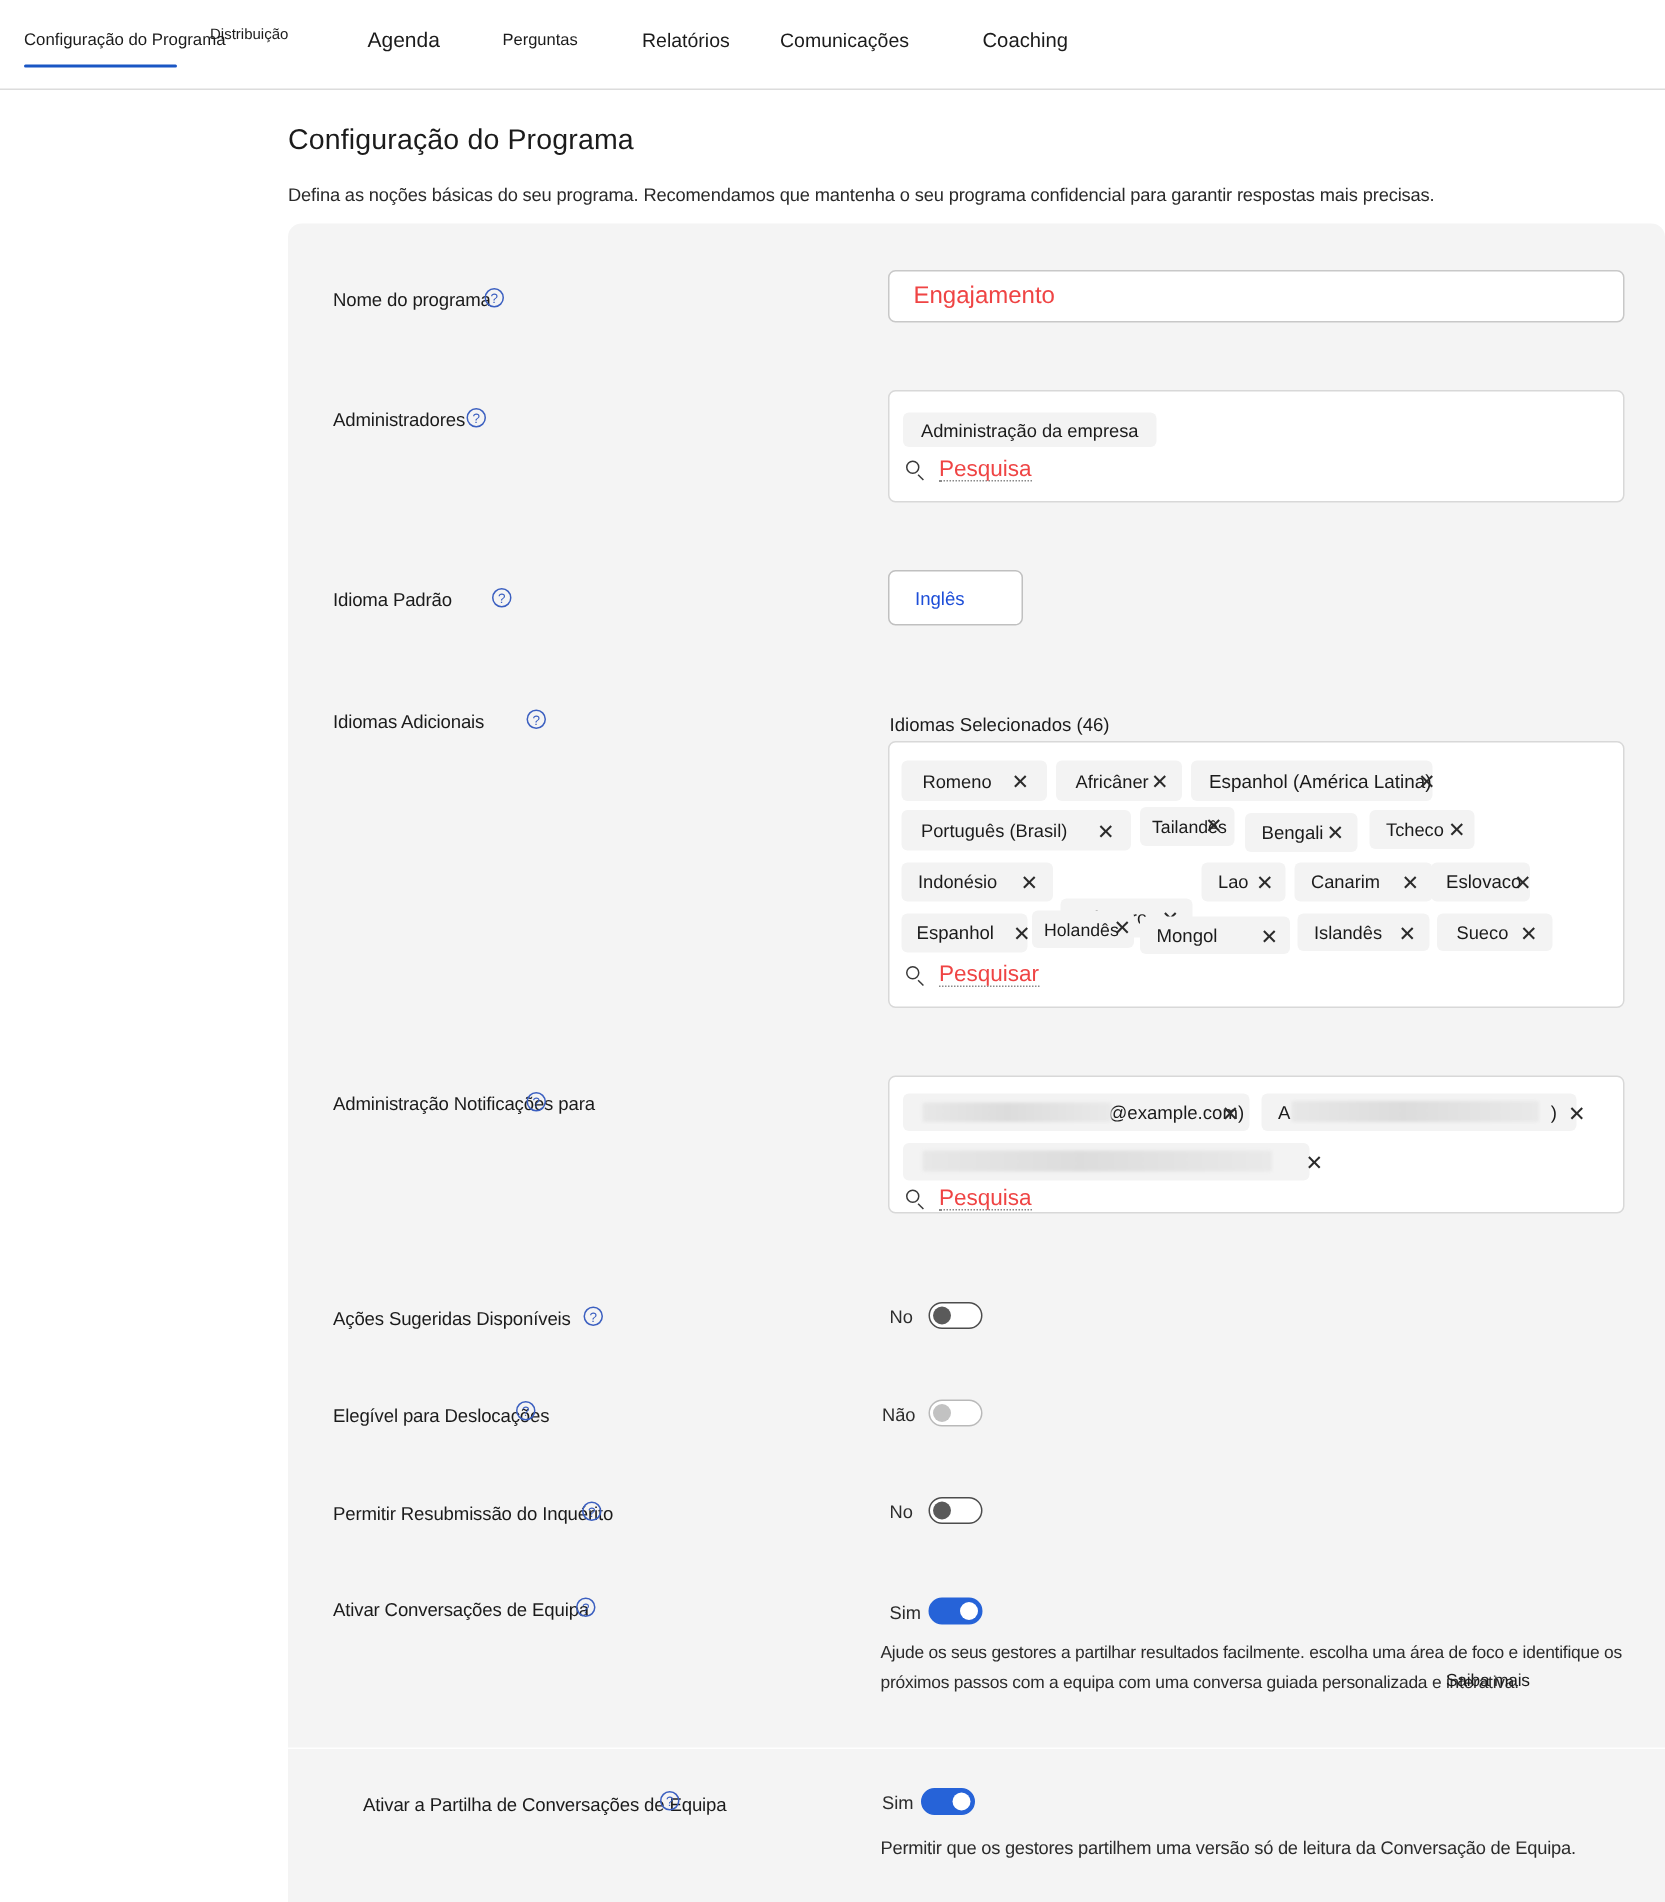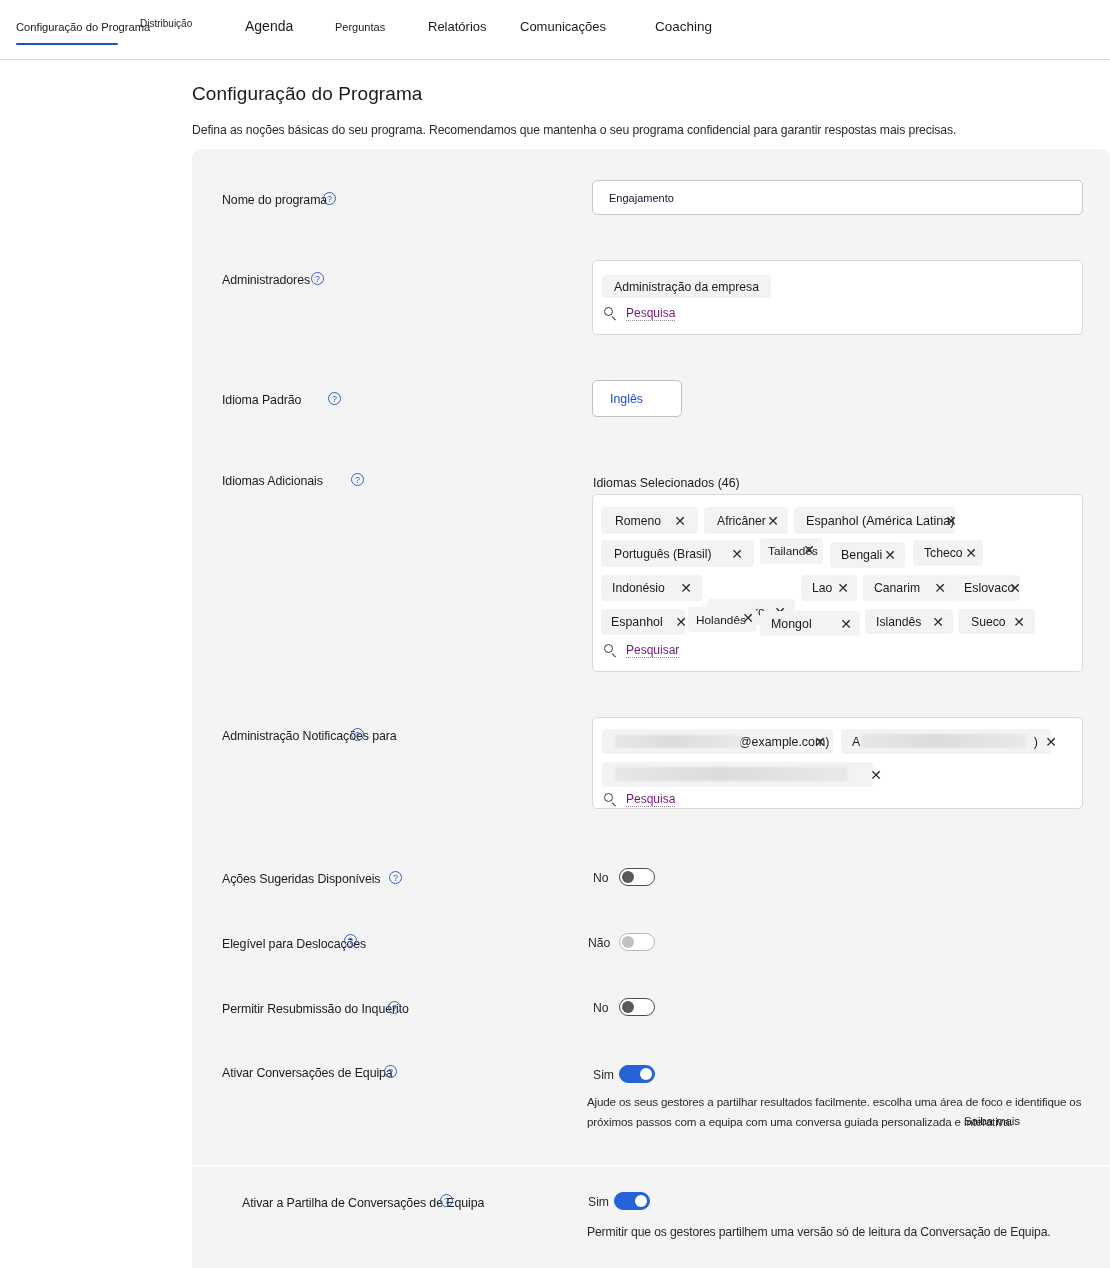--- a/index.html
+++ b/index.html
@@ -100,22 +100,22 @@
     font-family: "Liberation Sans", sans-serif;
   }
 
   
   .text-input {
     position: absolute;
     background: #ffffff;
     border: 1px solid #c8c8c8;
     border-radius: 5px;
     box-sizing: border-box;
-    font-size: 11px;
-    color: #0f172a;
+    font-size: 16px;
+    color: #ef4444;
     display: flex;
     align-items: center;
     padding-left: 16px;
     cursor: text;
   }
   .select-box {
     position: absolute;
     background: #ffffff;
     border: 1px solid #c0c0c0;
     border-radius: 5px;
@@ -189,22 +189,22 @@
   .search-row .mag::after {
     content: "";
     position: absolute;
     left: 8px; top: 8.5px;
     width: 5px; height: 1.2px;
     background: #3a3a3a;
     transform: rotate(45deg);
     transform-origin: left center;
   }
   .search-row .ph {
-    font-size: 12px;
-    color: #701a75;
+    font-size: 15px;
+    color: #ef4444;
     border-bottom: 1px dotted #8a8a8a;
     line-height: 14px;
   }
 
   
   .sel-count {
     position: absolute;
     font-size: 12.4px;
     color: #1b1b1b;
     white-space: nowrap;

